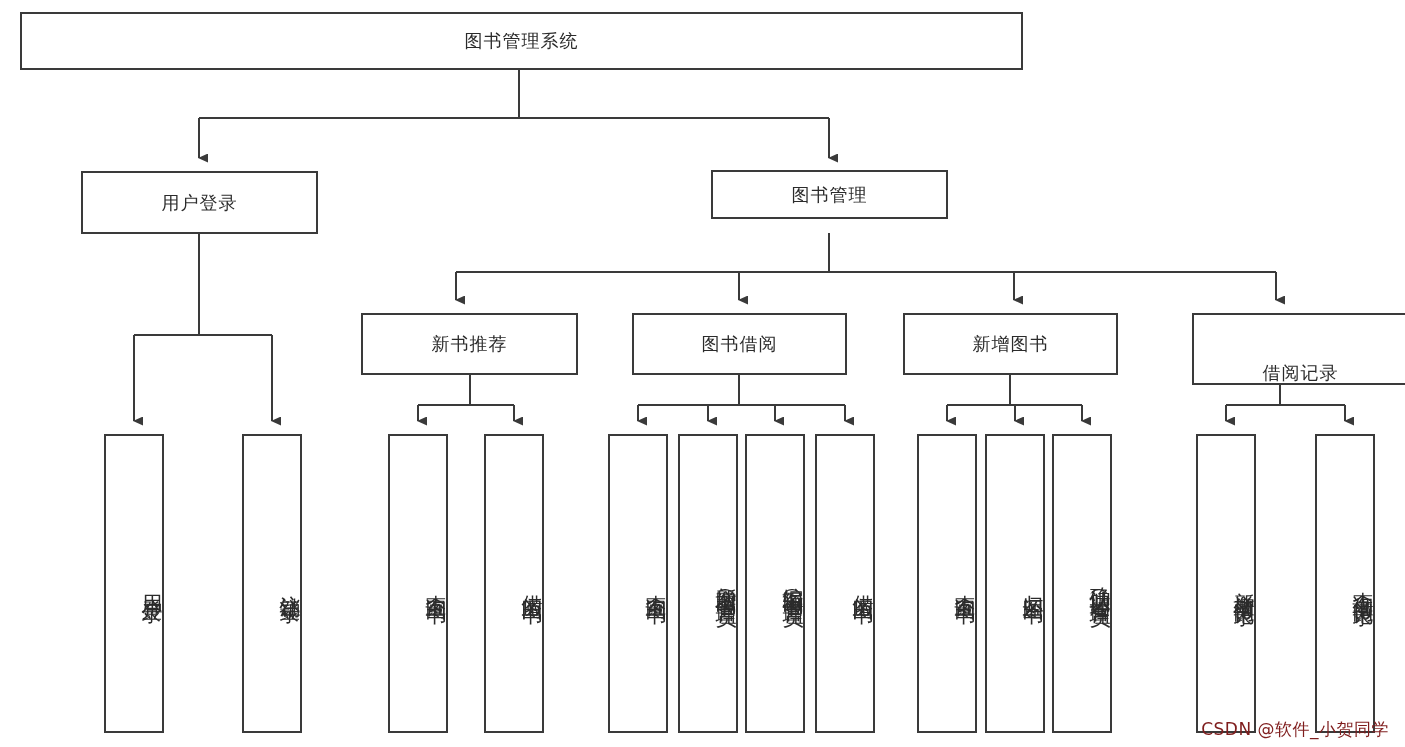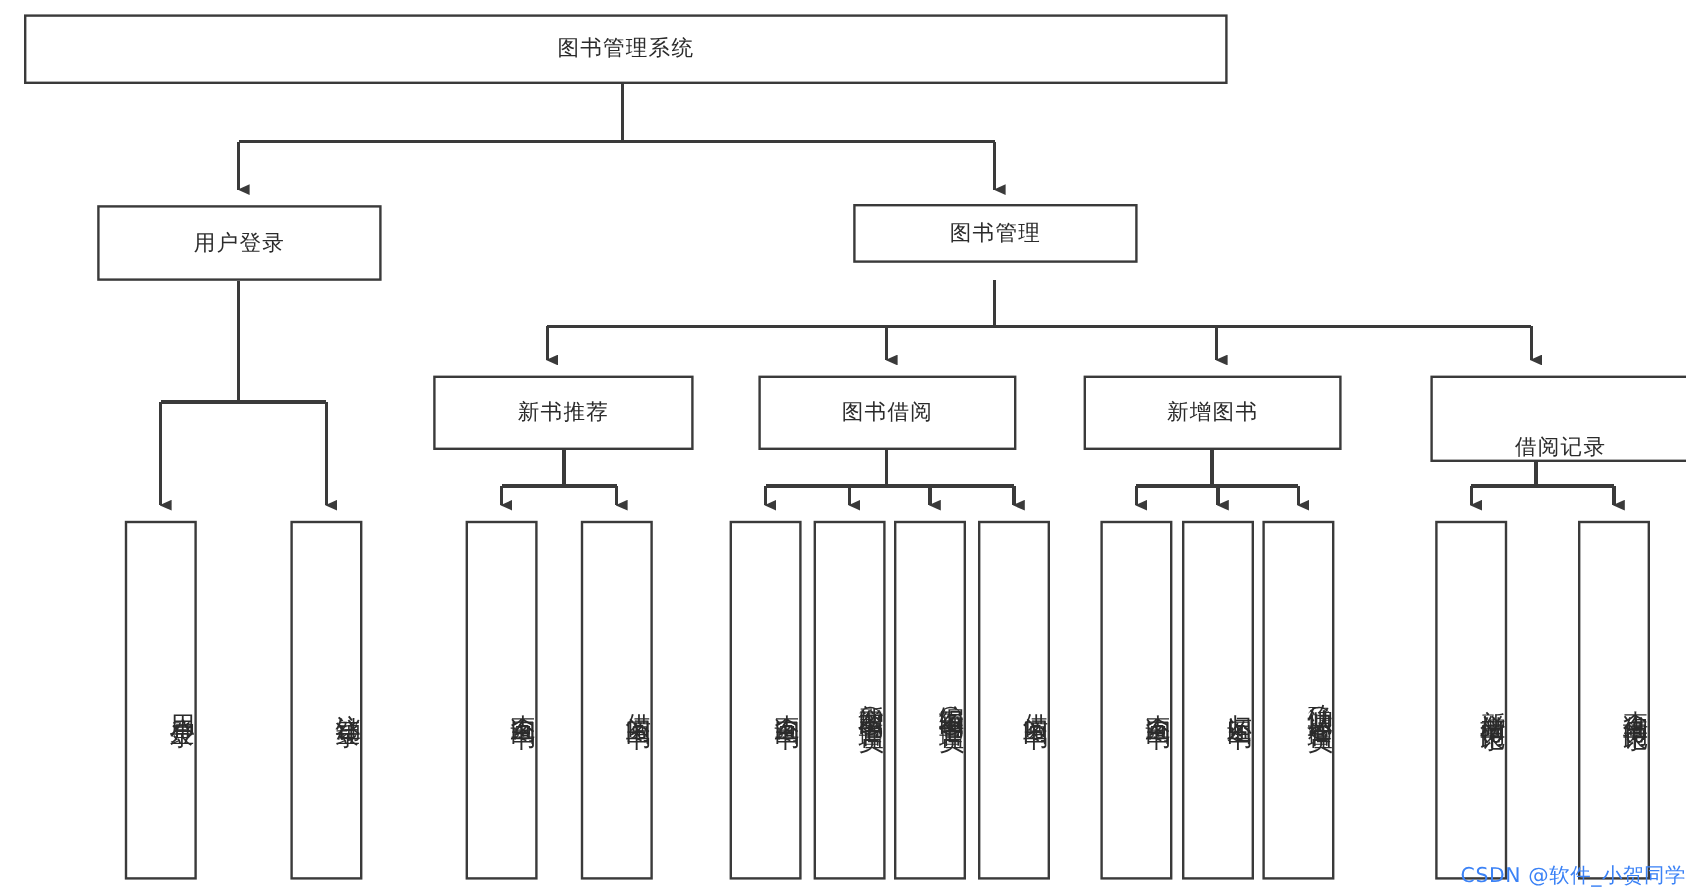--- a/index.html
+++ b/index.html
@@ -54,24 +54,24 @@
   .node.v .vlabel {
     writing-mode: vertical-rl;
     text-orientation: upright;
     white-space: nowrap;
   }
   .node .hlabel {
     white-space: nowrap;
   }
   #watermark {
     position: absolute;
-    right: 0;
+    right: 16px;
     bottom: 6px;
     font-size: 17px;
-    color: #3b82f6;
+    color: #7f1d1d;
     z-index: 5;
     white-space: nowrap;
     letter-spacing: 0.5px;
     pointer-events: none;
   }
 </style>
 </head>
 <body>
 
 <div id="diagram-root">

